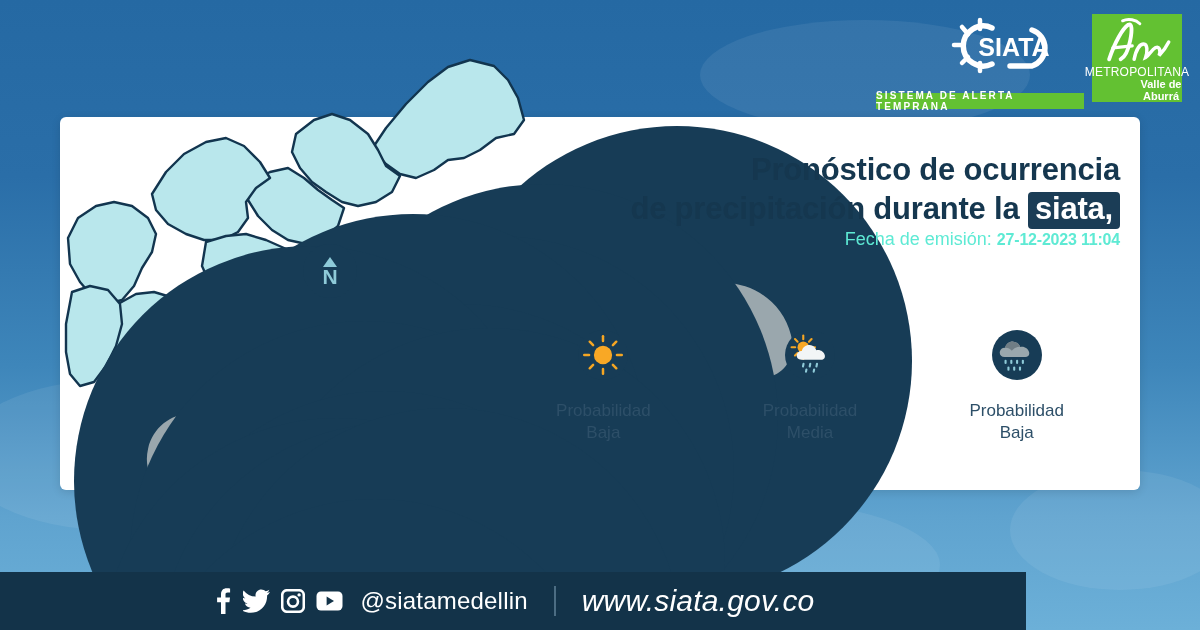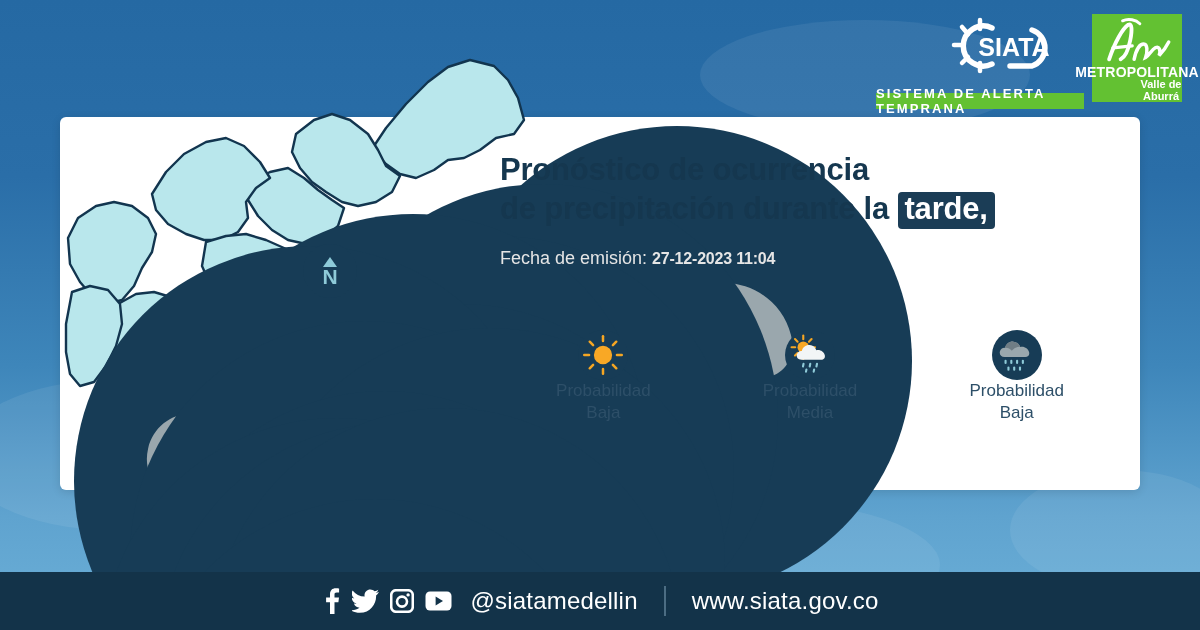--- a/index.html
+++ b/index.html
@@ -40,65 +40,65 @@
     display:flex;flex-direction:column;align-items:center;justify-content:center;
   }
   .compass .tri{
     width:0;height:0;border-left:7px solid transparent;border-right:7px solid transparent;
     border-bottom:10px solid #8ecad8;margin-bottom:1px;
   }
   .compass .n{color:#8ecad8;font-size:21px;font-weight:bold;line-height:18px;
     font-family:"Liberation Sans",sans-serif;}
 
   
-  .right{position:absolute;left:500px;top:150px;width:620px;text-align:left;}
+  .right{position:absolute;left:500px;top:150px;width:620px;text-align:right;}
   .headline{
     color:#15374f;font-size:31px;font-weight:bold;line-height:1.26;
     letter-spacing:-0.2px;
   }
   .hl{
     background:#1b3d56;color:#ffffff;border-radius:4px;
     padding:1px 7px 3px 7px;display:inline-block;line-height:1.05;
   }
-  .fecha{margin-top:19px;color:#e5e5e5;font-size:18px;}
+  .fecha{color:#5eead4;font-size:18px;}
   .fecha .lbl{font-size:18px;}
   .fecha .val{font-size:16px;font-weight:bold;letter-spacing:-0.2px;}
 
   
   .legend{position:absolute;left:500px;top:330px;width:620px;display:flex;}
   .leg-item{flex:1;display:flex;flex-direction:column;align-items:center;}
   .leg-icon{width:50px;height:50px;}
   .leg-label{
-    margin-top:0;color:#2d4f68;font-size:17px;line-height:1.28;text-align:center;
+    margin-top:20px;color:#2d4f68;font-size:17px;line-height:1.28;text-align:center;
   }
 
   
   .logos{position:absolute;right:18px;top:14px;display:flex;align-items:flex-start;text-align:center;}
   .siata-logo{width:138px;height:76px;margin-right:8px;position:relative;}
   .area-logo{width:90px;height:88px;background:#63c132;position:relative;
     display:flex;flex-direction:column;align-items:center;justify-content:flex-start;}
   .area-word{width:78px;height:52px;margin-top:3px;}
-  .area-sub1{color:#fff;font-size:14px;font-weight:bold;letter-spacing:.2px;line-height:11px;}
+  .area-sub1{color:#fff;font-size:12px;font-weight:normal;letter-spacing:.2px;line-height:11px;}
   .area-sub2{color:#fff;font-size:11px;font-weight:bold;line-height:12px;margin-left:48px;}
   .tagline{
     position:absolute;right:116px;top:93px;width:208px;height:16px;background:#63c132;
     display:flex;align-items:center;justify-content:center;
   }
-  .tagline span{color:#fff;font-size:13px;font-weight:bold;letter-spacing:2.1px;}
+  .tagline span{color:#fff;font-size:10px;font-weight:bold;letter-spacing:2.1px;}
 
   
   .footer{
-    position:absolute;left:0;bottom:0;width:1200px;height:58px;background:#133349;
+    position:absolute;left:0;bottom:0;width:1026px;height:58px;background:#133349;
     display:flex;align-items:center;justify-content:center;
   }
   .social{display:flex;align-items:center;gap:11px;margin-right:18px;}
   .social svg{display:block;}
   .handle{color:#fff;font-size:24px;letter-spacing:.2px;}
   .sep{width:2px;height:30px;background:#4c6d83;margin:0 26px;}
-  .url{color:#fff;font-size:24px;letter-spacing:.2px;}
+  .url{color:#fff;font-size:30px;letter-spacing:.2px;font-style:italic;}
 </style>
 </head>
 <body>
 
 <div id="stage">
 
   <div class="bg-sky"></div>
   <div class="bg-cloud" style="left:-40px;top:380px;width:300px;height:150px;"></div>
   <div class="bg-cloud" style="left:560px;top:500px;width:380px;height:130px;"></div>
   <div class="bg-cloud" style="left:1010px;top:470px;width:220px;height:120px;"></div>
@@ -375,21 +375,21 @@
       <div class="tri"></div>
       <div class="n">N</div>
     </div>
   </div>
 
   <div class="right">
     <div class="headline">
       <div>Pronóstico de ocurrencia</div>
       <div>
         <span>de precipitación durante la</span>
-        <span class="hl">tarde,</span>
+        <span class="hl">siata,</span>
       </div>
     </div>
     <div class="fecha">
       <span class="lbl">Fecha de emisión:</span>
       <span class="val">27-12-2023 11:04</span>
     </div>
   </div>
 
   <div class="legend" id="legend-row">
       <div class="leg-item">

